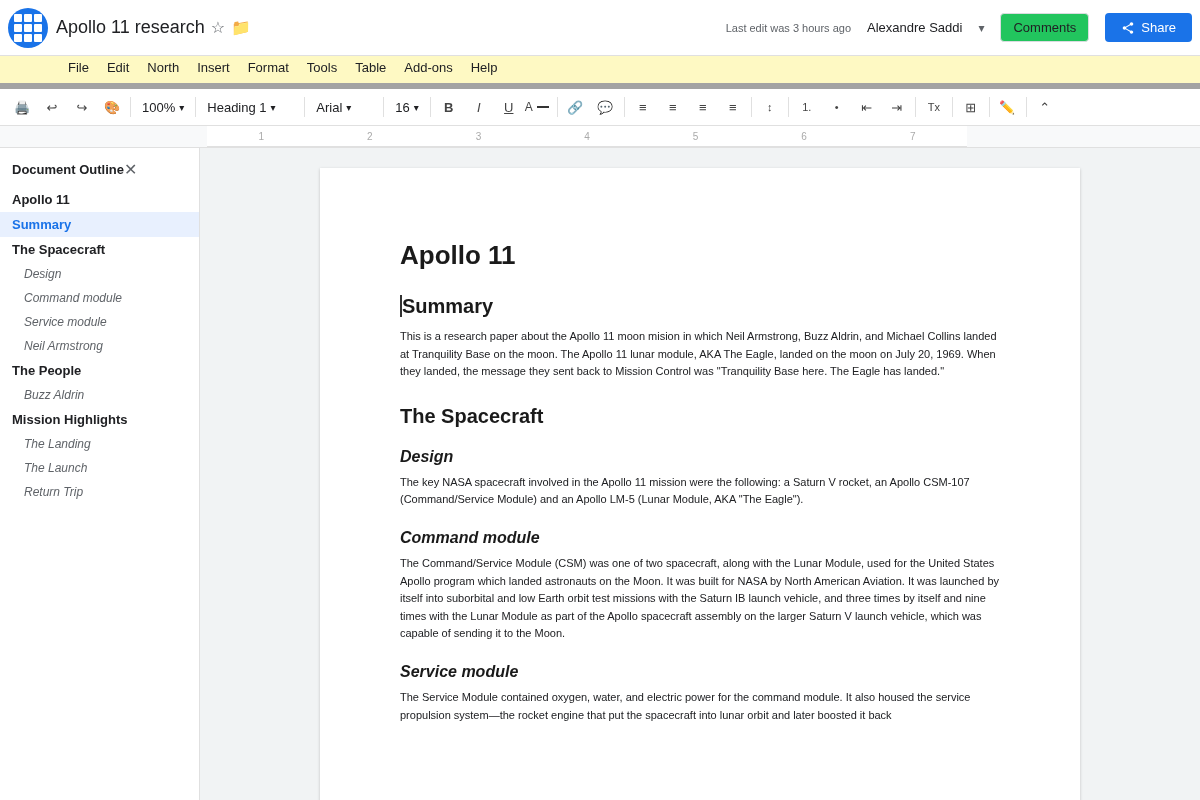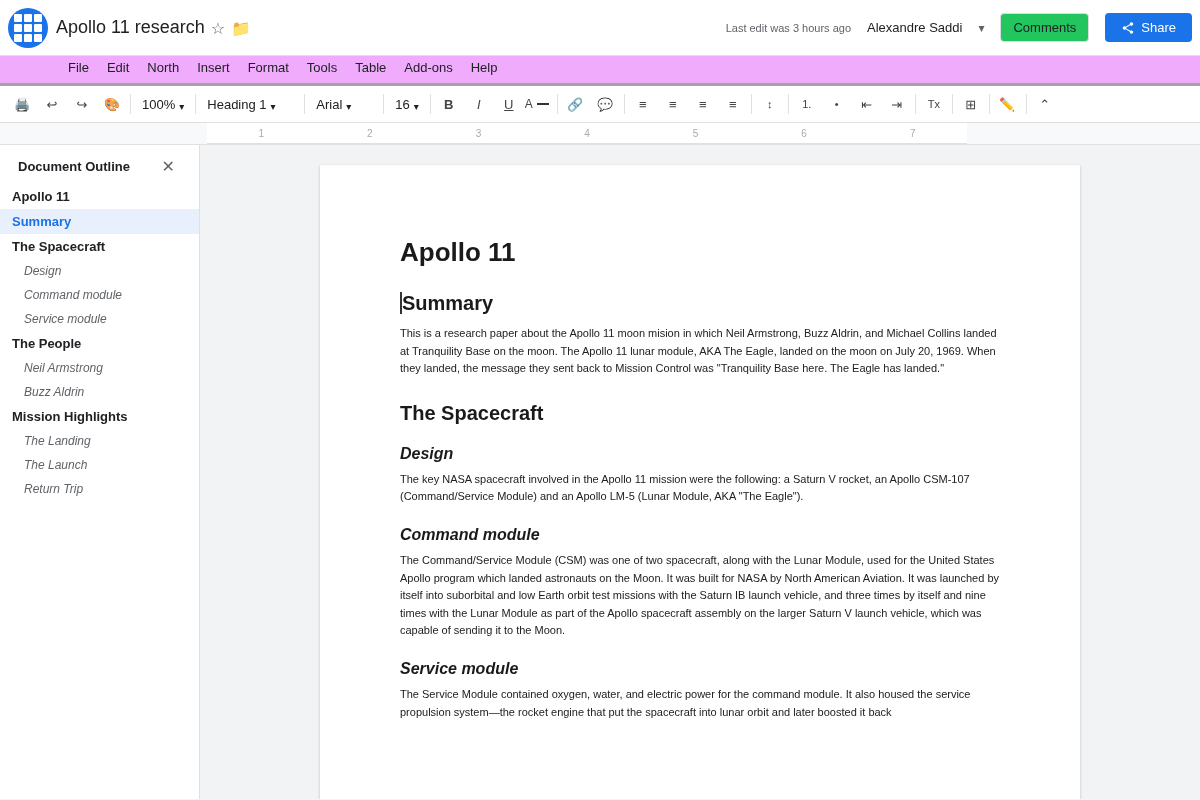--- a/index.html
+++ b/index.html
@@ -18,45 +18,45 @@
       width: 40px; height: 40px;
       display: flex; align-items: center; justify-content: center;
       border-radius: 50%; cursor: pointer; margin-right: 4px;
     }
     .apps-grid {
       display: grid; grid-template-columns: repeat(3,8px); grid-template-rows: repeat(3,8px);
       gap: 2px;
     }
     .apps-dot { width: 8px; height: 8px; background: #fff; border-radius: 1px; }
     #doc-title-area { flex: 1; display: flex; flex-direction: column; margin-left: 4px; }
-    #doc-title-row { display: flex; align-items: flex-end; gap: 6px; }
+    #doc-title-row { display: flex; align-items: center; gap: 6px; }
     #doc-title {
       font-size: 18px; color: #202124; font-family: 'Arial', sans-serif;
     }
     .title-icon { cursor: pointer; color: #5f6368; font-size: 16px; }
     #last-edit { font-size: 11px; color: #5f6368; margin-left: auto; padding-right: 16px; }
     #right-actions { display: flex; align-items: center; gap: 16px; }
     #user-name { font-size: 13px; color: #202124; }
     #comments-btn {
       background: #22c55e; border: 1px solid #dadce0; border-radius: 4px;
       padding: 6px 12px; font-size: 13px; cursor: pointer; color: #202124;
     }
     #share-btn {
       background: #1a73e8; border: none; border-radius: 4px;
       padding: 7px 16px; font-size: 13px; color: #fff; cursor: pointer;
       display: flex; align-items: center; gap: 6px;
     }
 
     
     #menu-bar {
       display: flex; align-items: center;
-      background: #f0abfc;
+      background: #fef9c3;
       padding: 0 8px 4px 60px;
       gap: 2px;
-      border-bottom: 3px solid #a3a3a3;
+      border-bottom: 6px solid #a3a3a3;
     }
     .menu-item {
       padding: 4px 8px; font-size: 13px; cursor: pointer; border-radius: 4px;
       color: #202124;
     }
 
     
     #toolbar {
       display: flex; align-items: center;
       background: #fff;
@@ -68,21 +68,21 @@
     .toolbar-btn {
       width: 28px; height: 28px;
       display: flex; align-items: center; justify-content: center;
       border-radius: 4px; cursor: pointer; font-size: 13px; color: #444;
       border: none; background: transparent;
     }
     .toolbar-separator { width: 1px; height: 20px; background: #e0e0e0; margin: 0 2px; }
     .toolbar-select {
       border: 1px solid transparent; border-radius: 4px;
       padding: 3px 6px; font-size: 13px; background: #fff; cursor: pointer;
-      color: #202124; display: flex; align-items: flex-end; gap: 4px;
+      color: #202124; display: flex; align-items: center; gap: 4px;
     }
     .chevron-down { font-size: 10px; }
 
     
     #ruler {
       height: 22px; background: #f8f9fa;
       border-bottom: 1px solid #e0e0e0;
       display: flex; align-items: center;
       padding: 0 0 0 207px;
       font-size: 10px; color: #999;
@@ -103,23 +103,22 @@
     }
 
     
     #sidebar {
       width: 200px; background: #fff;
       border-right: 1px solid #e0e0e0;
       display: flex; flex-direction: column;
       overflow-y: auto; flex-shrink: 0;
     }
     #sidebar-header {
-      display: flex; align-items: center; justify-content: space-between;
+      display: flex; align-items: center; 
       padding: 12px 24px 8px 12px;
-      margin-left: 6px;
     }
     #sidebar-title { font-size: 13px; font-weight: 600; color: #202124; }
     #sidebar-close { cursor: pointer; color: #5f6368; font-size: 16px; border: none; background: transparent; }
     .outline-item {
       padding: 5px 12px; cursor: pointer; font-size: 13px;
       color: #202124; border-radius: 0;
     }
     .outline-item.active { background: #e8f0fe; color: #1a73e8; }
     .outline-item.h1 { font-weight: 600; font-size: 13px; }
     .outline-item.h2 { font-weight: 600; font-size: 13px; padding-left: 12px; }
@@ -284,22 +283,22 @@
       <span id="sidebar-title">Document Outline</span>
       <button id="sidebar-close">✕</button>
     </div>
 
     <div class="outline-item h1">Apollo 11</div>
     <div class="outline-item h2 active">Summary</div>
     <div class="outline-item h2">The Spacecraft</div>
     <div class="outline-item h3">Design</div>
     <div class="outline-item h3">Command module</div>
     <div class="outline-item h3">Service module</div>
+    <div class="outline-item h3">Neil Armstrong</div>
     <div class="outline-item h2">The People</div>
-    <div class="outline-item h3">Neil Armstrong</div>
     <div class="outline-item h3">Buzz Aldrin</div>
     <div class="outline-item h2">Mission Highlights</div>
     <div class="outline-item h3">The Landing</div>
     <div class="outline-item h3">The Launch</div>
     <div class="outline-item h3">Return Trip</div>
   </div>
 
   <div id="doc-area">
     <div id="doc-page">
       <h1 class="doc-h1">Apollo 11</h1>

